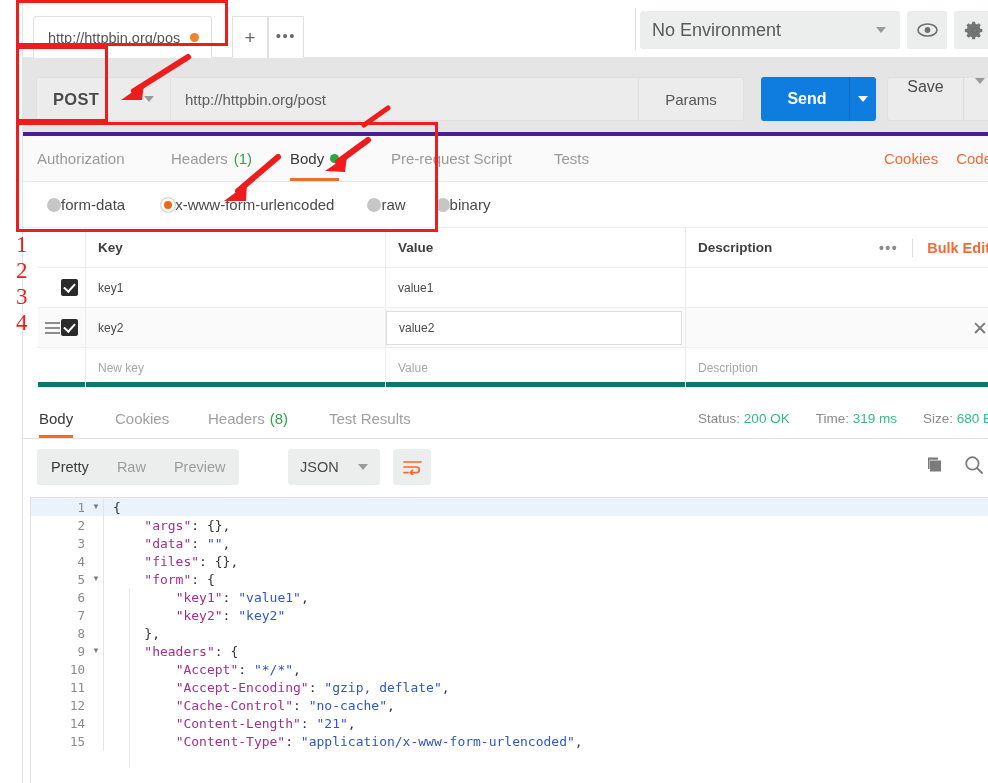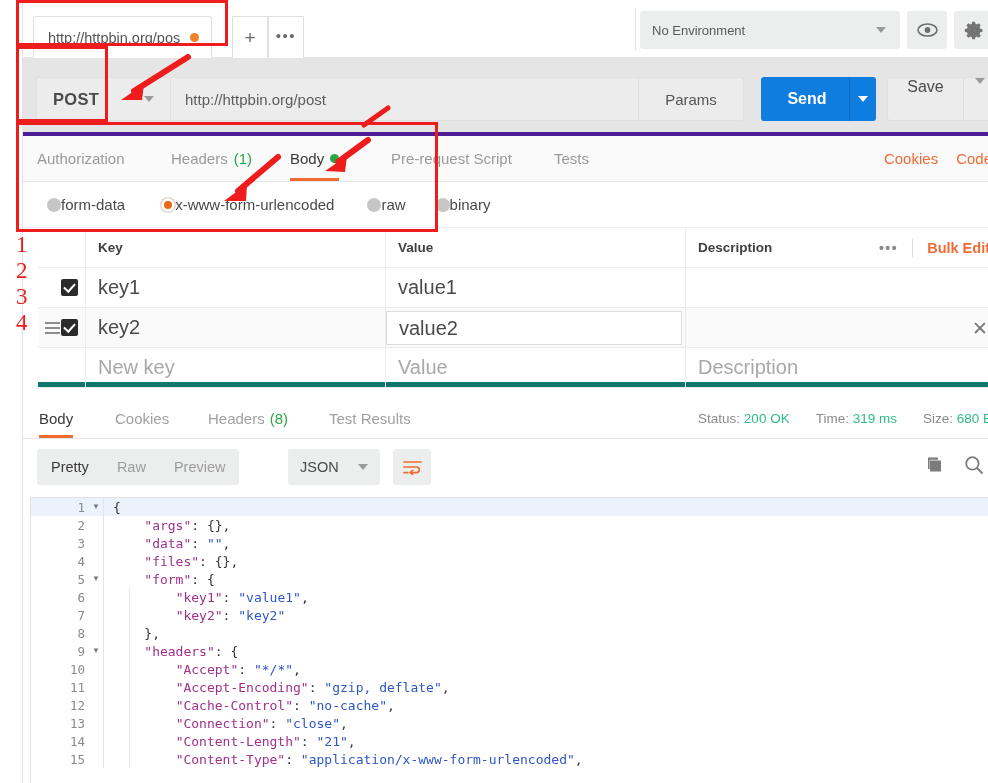--- a/index.html
+++ b/index.html
@@ -32,21 +32,21 @@
   }
   .tab-btn.plus { left: 209px; }
   .tab-btn.more { left: 245px; font-size: 15px; letter-spacing: 1.5px; padding-bottom: 4px;}
 
   .env-wrap { position: absolute; right: 10px; top: 11px; display: flex; align-items: center; gap: 7px; }
   .env-sep { position: absolute; left: 612px; top: 8px; width: 1px; height: 42px; background: #e2e2e2; }
   .env-select {
     width: 260px; height: 38px; background: #eceded; border-radius: 3px;
     display: flex; align-items: center; padding: 0 12px; position: relative;
   }
-  .env-select .txt { font-size: 13px; color: #5a5a5a; }
+  .env-select .txt { font-size: 18px; color: #5a5a5a; }
   .caret { width: 0; height: 0; border-left: 5px solid transparent; border-right: 5px solid transparent; border-top: 6px solid #9a9a9a; }
   .env-select .caret { position: absolute; right: 14px; }
   .icon-sq { width: 40px; height: 38px; background: #eceded; border-radius: 3px; display: flex; align-items: center; justify-content: center; }
 
   
   .reqbar { position: absolute; left: 7px; top: 58px; right: 0; height: 78px; background: #e5e5e5; border-bottom: 4px solid #4c1d95; }
   .method-box {
     position: absolute; left: 13px; top: 19px; width: 135px; height: 44px;
     background: #ececec; border: 1px solid #e0e0e0; border-radius: 3px 0 0 3px;
     display: flex; align-items: center; padding: 0 16px; justify-content: space-between;
@@ -101,21 +101,21 @@
   .kvrow { position: absolute; left: 0; right: 0; height: 40px; display: flex; align-items: stretch; border-bottom: 1px solid #ededed; }
   .kvrow.head { top: 0; background: #fff; }
   .kvrow.r1 { top: 40px; }
   .kvrow.r2 { top: 80px; background: #fafafa; }
   .kvrow.r3 { top: 120px; text-align: right; }
   .c-chk { width: 48px; display: flex; align-items: center; justify-content: flex-end; padding-right: 7px; position: relative; border-right: 1px solid #ededed;}
   .c-key { width: 300px; display: flex; align-items: center; padding: 0 0 0 12px; border-right: 1px solid #ededed; }
   .c-val { width: 300px; display: flex; align-items: center; padding: 0 0 0 12px; border-right: 1px solid #ededed; position: relative;}
   .c-desc { flex: 1; display: flex; align-items: center; padding-left: 12px; position: relative;}
   .kvrow.head .c-key, .kvrow.head .c-val, .kvrow.head .c-desc { font-weight: bold; font-size: 13.5px; color: #3f3f3f; }
-  .cell-txt { font-size: 20px; color: #4a4a4a; }
+  .cell-txt { font-size: 12px; color: #4a4a4a; }
   .cell-txt.ph { color: #a8a8a8; }
   .chk { width: 17px; height: 17px; background: #2b2b2b; border-radius: 2px; position: relative; }
   .chk::after { content: ""; position: absolute; left: 5px; top: 2px; width: 5px; height: 9px; border: solid #fff; border-width: 0 2px 2px 0; transform: rotate(42deg); }
   .drag { position: absolute; left: 7px; top: 50%; transform: translateY(-50%); width: 15px; }
   .drag i { display: block; height: 2px; background: #8d8d8d; margin: 3px 0; }
   .bulk { position: absolute; right: 14px; top: 50%; transform: translateY(-50%); display: flex; align-items: center; gap: 14px; }
   .bulk .dots { color: #8a8a8a; font-size: 14px; letter-spacing: 1.5px; }
   .bulk .vsep { width: 1px; height: 18px; background: #dcdcdc; }
   .bulk .be { color: #f06b35; font-size: 14.5px; font-weight: bold; }
   .xclose { position: absolute; right: 16px; top: 50%; transform: translateY(-50%); color: #7a7a7a; font-size: 19px; line-height: 1; }
@@ -465,26 +465,20 @@
           <span class="gut">11</span>
           <span class="fold"></span>
           <span class="sep"></span>
           <span class="ctxt">        <span class="k">"Accept-Encoding"</span><span class="p">: </span><span class="v">"gzip, deflate"</span><span class="p">,</span></span>
         </div>
         <div class="cline">
           <span class="gut">12</span>
           <span class="fold"></span>
           <span class="sep"></span>
           <span class="ctxt">        <span class="k">"Cache-Control"</span><span class="p">: </span><span class="v">"no-cache"</span><span class="p">,</span></span>
-        </div>
-        <div class="cline">
-          <span class="gut">13</span>
-          <span class="fold"></span>
-          <span class="sep"></span>
-          <span class="ctxt">        <span class="k">"Connection"</span><span class="p">: </span><span class="v">"close"</span><span class="p">,</span></span>
         </div>
         <div class="cline">
           <span class="gut">14</span>
           <span class="fold"></span>
           <span class="sep"></span>
           <span class="ctxt">        <span class="k">"Content-Length"</span><span class="p">: </span><span class="v">"21"</span><span class="p">,</span></span>
         </div>
         <div class="cline">
           <span class="gut">15</span>
           <span class="fold"></span>

